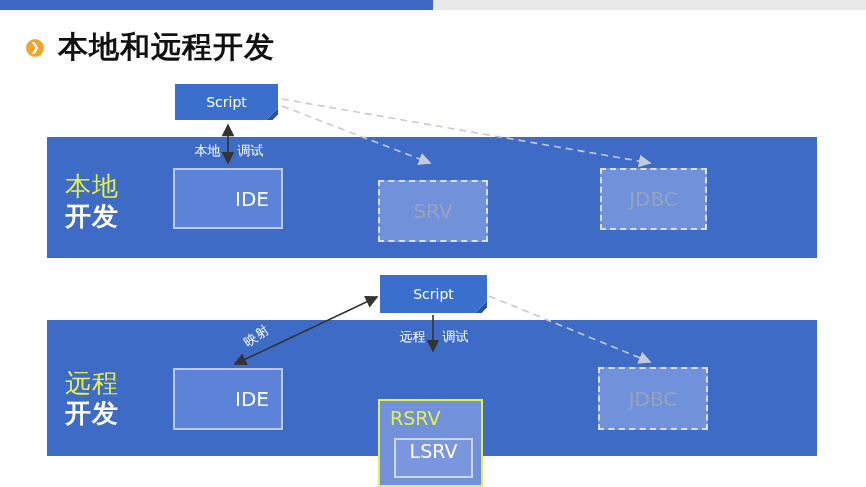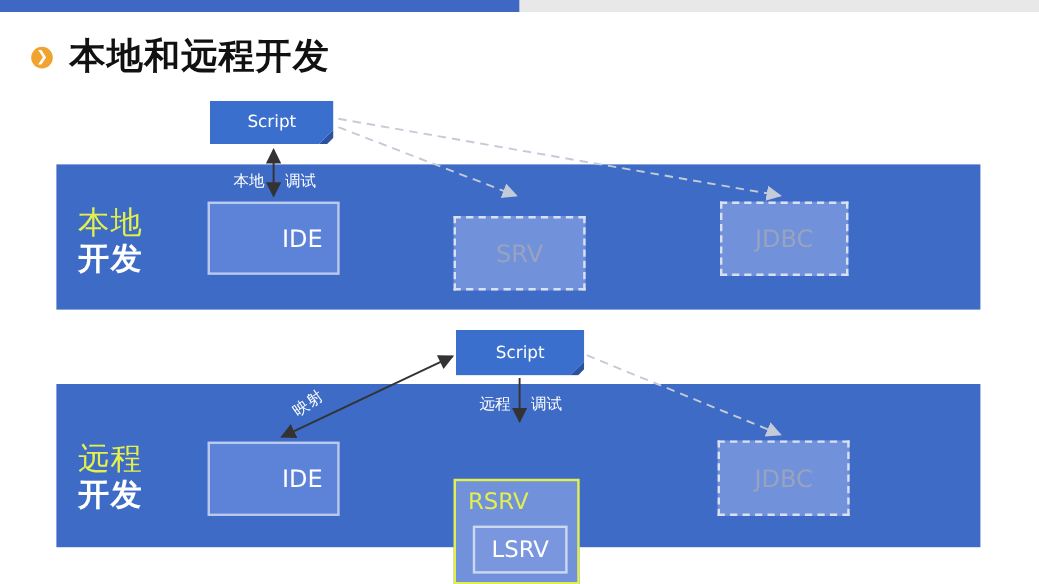--- a/index.html
+++ b/index.html
@@ -61,21 +61,21 @@
   .node.srv{left:378px;top:180px;width:110px;height:62px;}
   .node.jdbc1{left:600px;top:168px;width:107px;height:62px;}
   .node.ide2{left:173px;top:368px;width:110px;height:62px;}
   .node.jdbc2{left:598px;top:367px;width:110px;height:63px;}
 
   .rsrv{position:absolute;left:378px;top:355px;width:105px;height:88px;
     background:var(--ghost-fill);border:2px solid var(--highlight-yellow);margin-top:44px;}
   .rsrv-label{position:absolute;left:10px;top:6px;font-size:19px;color:var(--highlight-yellow);}
   .lsrv{position:absolute;left:14px;top:37px;width:79px;height:40px;
     background:#7a96de;border:2px solid #ccd7f0;color:#fff;font-size:19px;
-    display:flex;align-items:center;justify-content:center;}
+    display:flex;justify-content:center;}
 
   .debug-label{position:absolute;display:flex;gap:17px;color:#fff;font-size:13px;
     transform:translateX(-50%);}
   .debug-label.d1{left:229px;top:142px;}
   .debug-label.d2{left:434px;top:328px;}
 
   .mapping-label{position:absolute;left:243px;top:327px;color:#fff;font-size:13px;
     transform:rotate(-35deg);letter-spacing:1px;}
 
   svg.overlay{position:absolute;left:0;top:0;width:866px;height:487px;pointer-events:none;}

